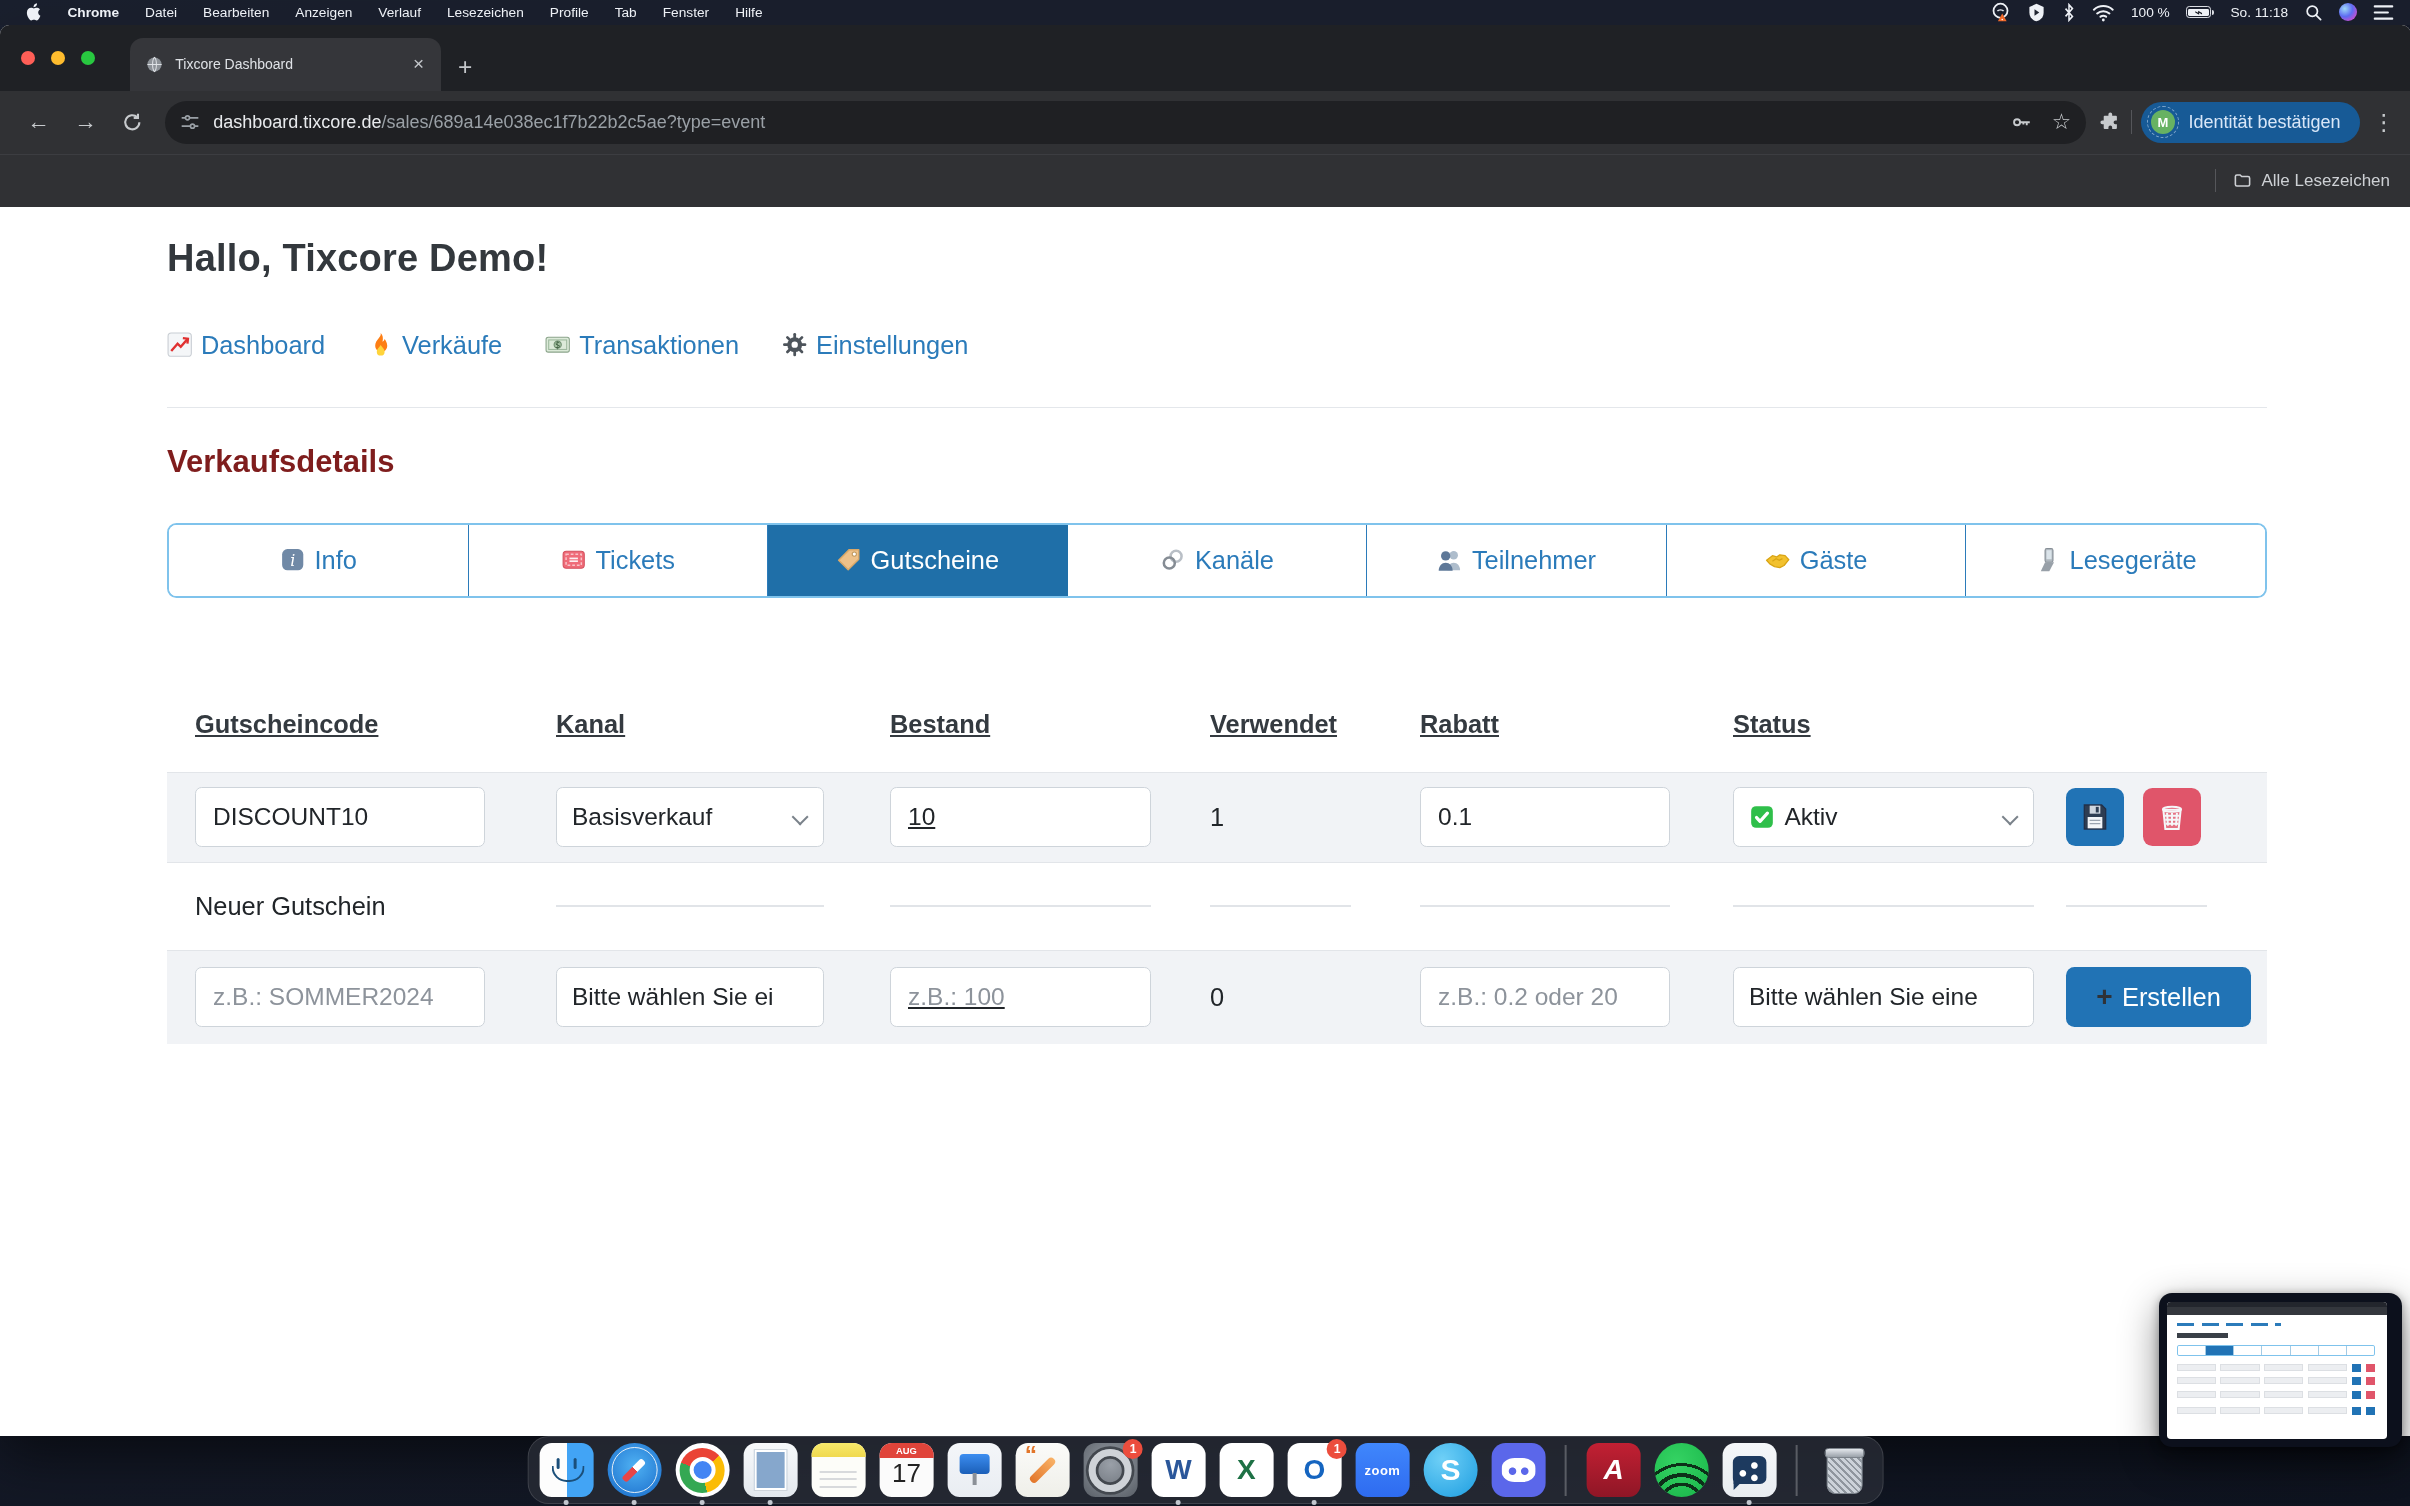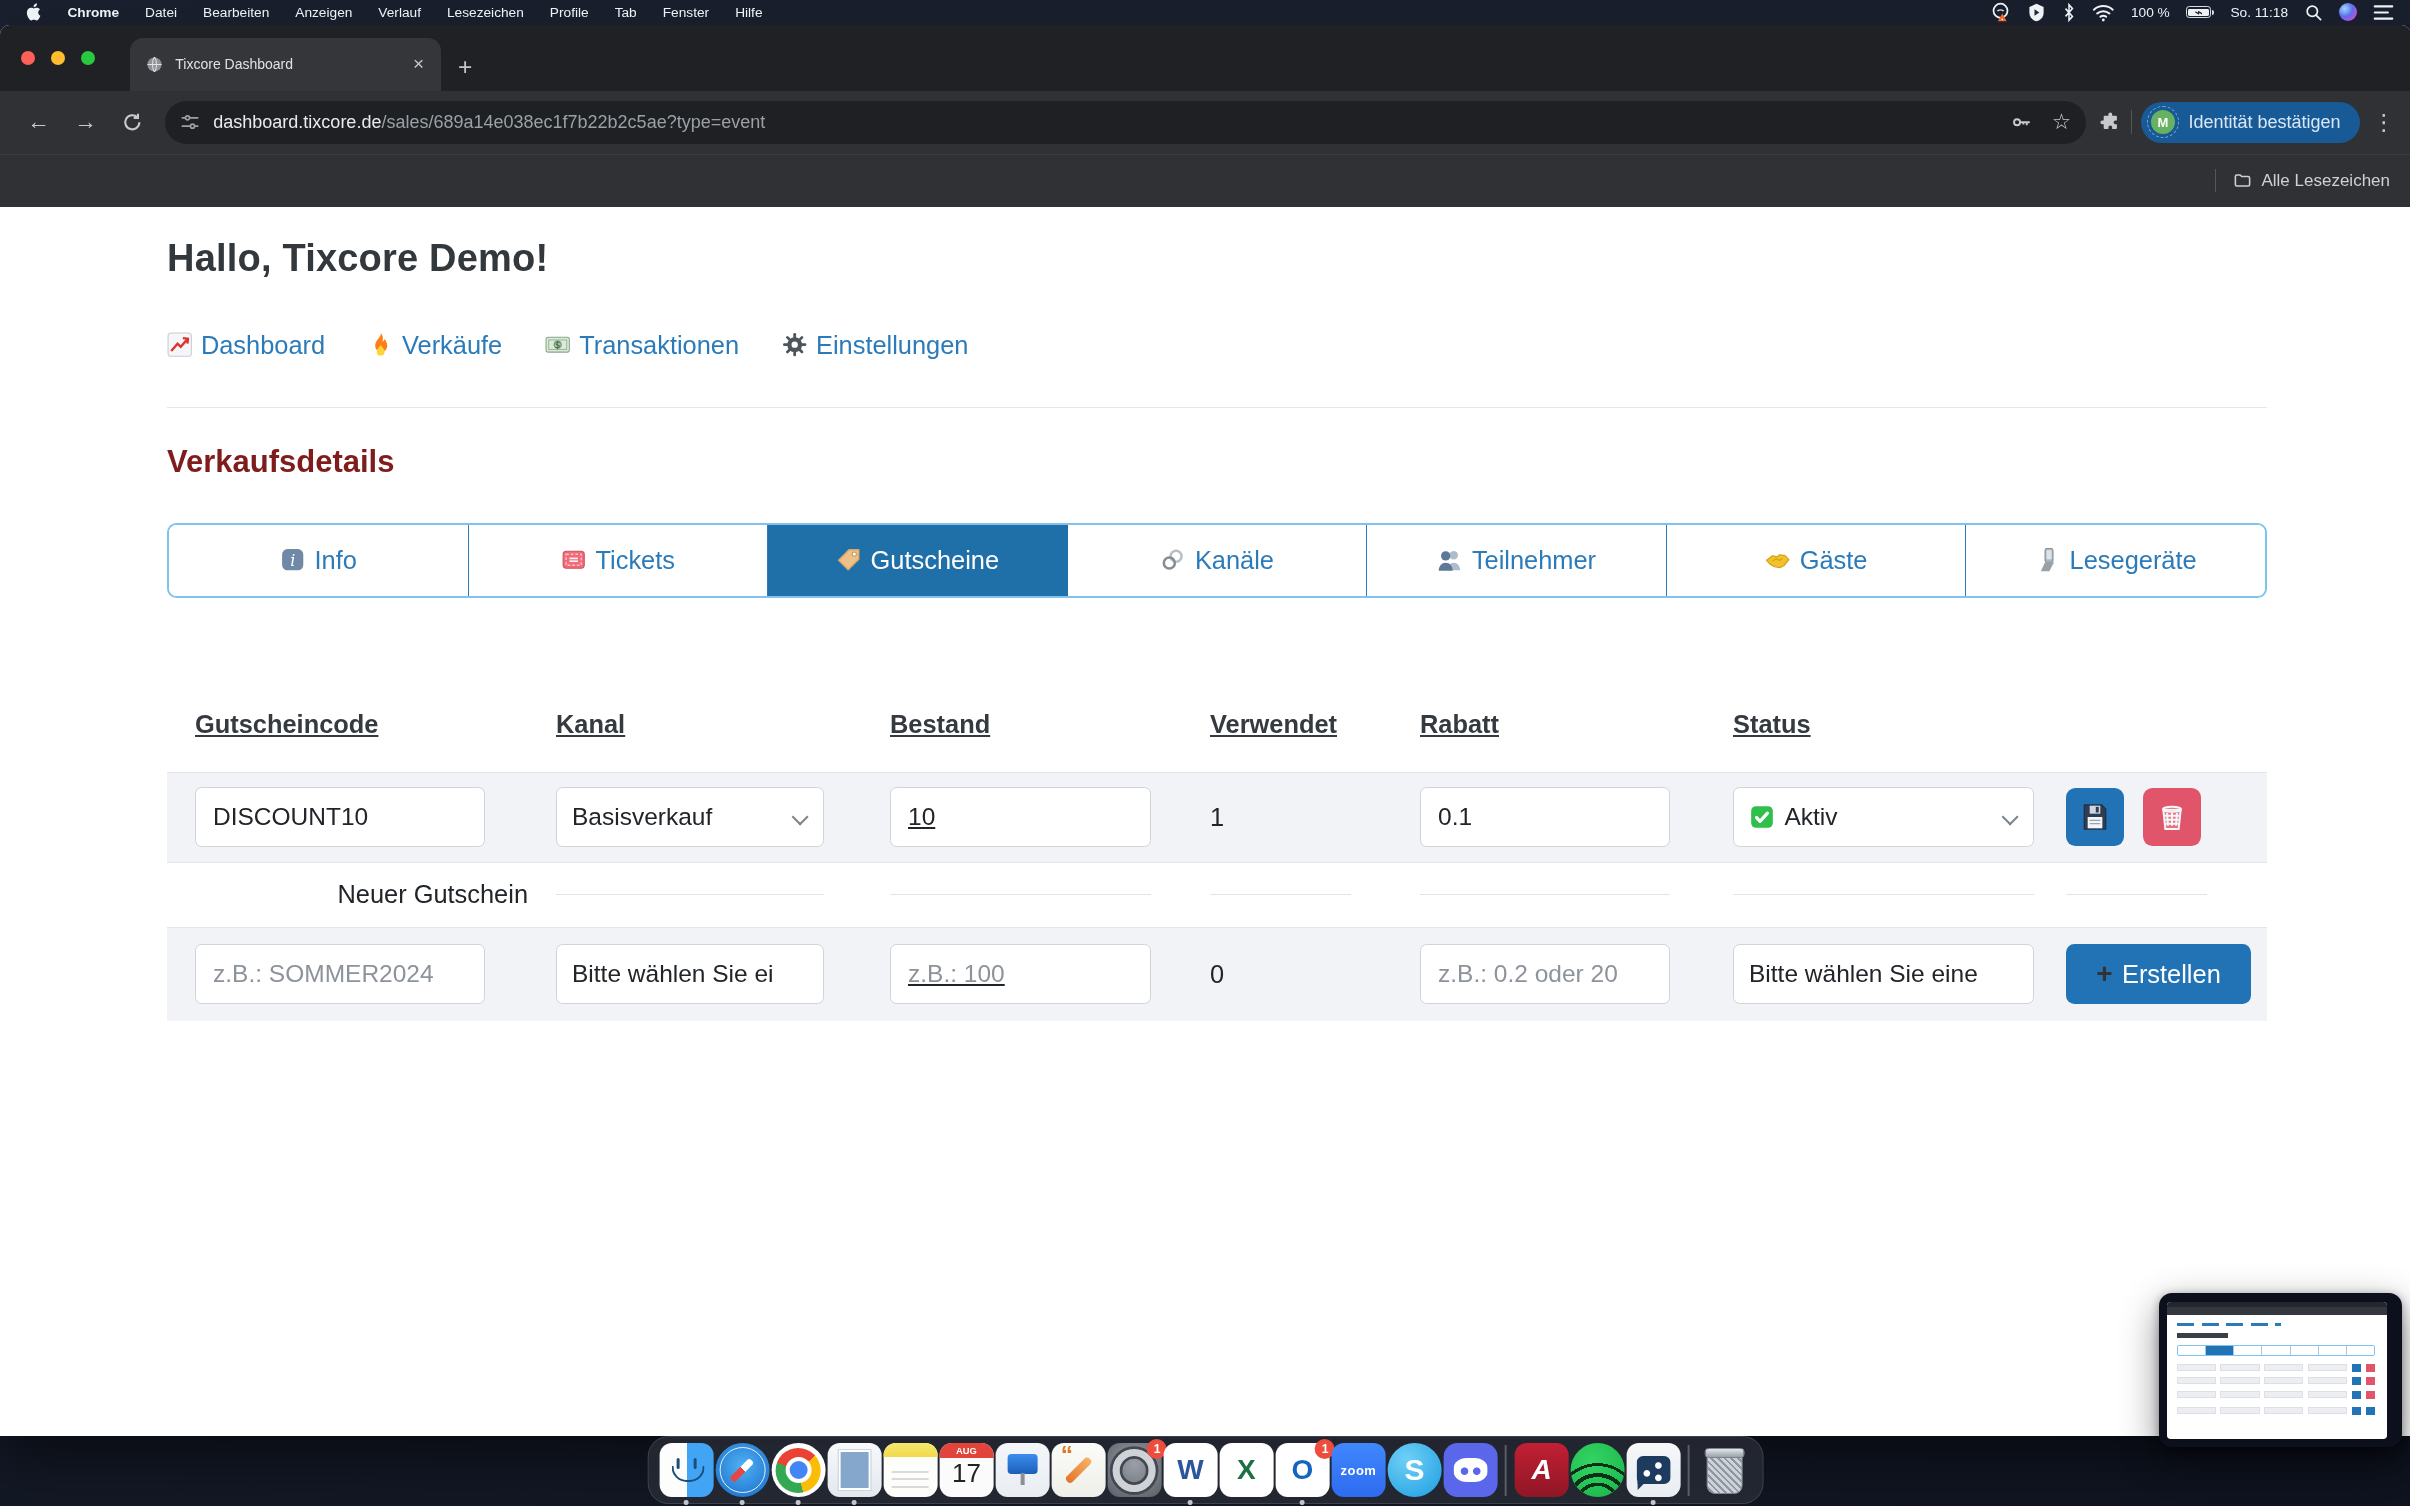--- a/index.html
+++ b/index.html
@@ -81,21 +81,21 @@
     color:#2b7bba; font-size:25.4px; border-right:1.9px solid #2b7bba; background:#fff; }
   .vtab:last-child { border-right:none; }
   .vtab.active { background:#1f6fa8; color:#fff; border-right-color:#1f6fa8; }
   .vtab svg { display:block; }
 
   .vtable { margin-top:99px; width:2100px; }
   .trow { display:grid; grid-template-columns:361px 334px 320px 210px 313px 333px 229px; align-items:center; }
   .thead { height:56px; margin-bottom:19px; }
   .thead .h { font-size:25.4px; font-weight:700; color:#343a40; padding-left:28px;text-decoration:underline; }
   .r1 { height:91px; background:#f1f3f6; border-top:0.9px solid #e2e5e9; border-bottom:0.9px solid #e2e5e9; }
-  .r2 { height:64px; background:#fff;text-align:right; }
+  .r2 { height:87px; background:#fff; }
   .r3 { height:94px; background:#f1f3f6; border-top:0.9px solid #e2e5e9; }
   .cell { padding-left:28px; min-width:0; }
   .tinput { height:60px; border:0.9px solid #ced4da; border-radius:6.6px; background:#fff;
     font-size:24.5px; color:#212529; padding:0 17px; font-family:inherit; width:290px; }
   .tinput::placeholder { color:#8d939b; }
   .w2 { width:268px; } .w3 { width:261px;text-decoration:underline; } .w5 { width:250px; } .w6 { width:301px; }
   .tselect { height:60px; border:0.9px solid #ced4da; border-radius:6.6px; background:#fff;
     display:flex; align-items:center; padding:0 41px 0 15px; position:relative; font-size:24.5px;
     color:#212529; white-space:nowrap; overflow:hidden; }
   .tselect .chev { position:absolute; right:17px; top:22.6px; width:12.2px; height:12.2px;
@@ -113,21 +113,21 @@
   .iconbtn.save { background:#2173b5; }
   .iconbtn.del { background:#e0556a; }
   .create-btn { width:185px; height:60px; border:none; border-radius:8.5px; background:#2173b5;
     color:#fff; font-size:25.4px; display:flex; align-items:center; justify-content:center; gap:9.4px;
     font-family:inherit; }
   .create-btn .plus { color:#2f3237; font-weight:700; font-size:28px; line-height:1; }
 
   
   .dock { position:absolute; bottom:2.8px; left:50%; transform:translateX(-50%); height:68px;
     background:rgba(40,44,54,.80); border:0.9px solid rgba(255,255,255,.13); border-radius:21px;
-    display:flex; align-items:center; gap:2px; padding:0 11.3px; z-index:60; }
+    display:flex; align-items:center; gap:14px; padding:0 11.3px; z-index:60; }
   .dk { width:54px; height:54px; border-radius:12.2px; position:relative; display:flex;
     align-items:center; justify-content:center; flex:none; }
   .dk .glyph { font-weight:800; font-size:28px; }
   .dk-dot { position:absolute; bottom:-7.5px; left:50%; margin-left:-2.4px; width:4.7px; height:4.7px;
     border-radius:50%; background:#c2c7cf; }
   .dk-badge { position:absolute; top:-4.7px; right:-5.6px; min-width:20px; height:20px; border-radius:10.4px;
     background:#ec4d3d; color:#fff; font-size:12.2px; font-weight:700; display:flex; align-items:center;
     justify-content:center; padding:0 4.7px; }
   .dk-sep { width:1.9px; height:51px; background:rgba(255,255,255,.25); margin:0 5.6px; flex:none; }
 

